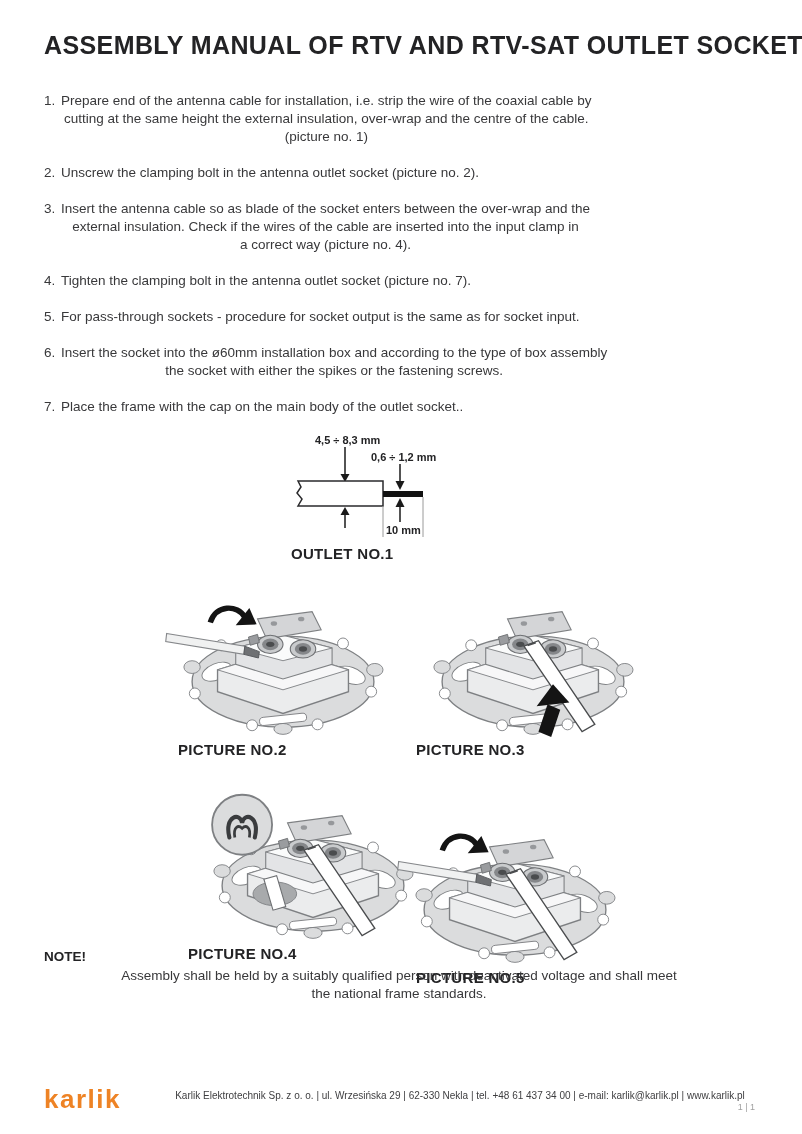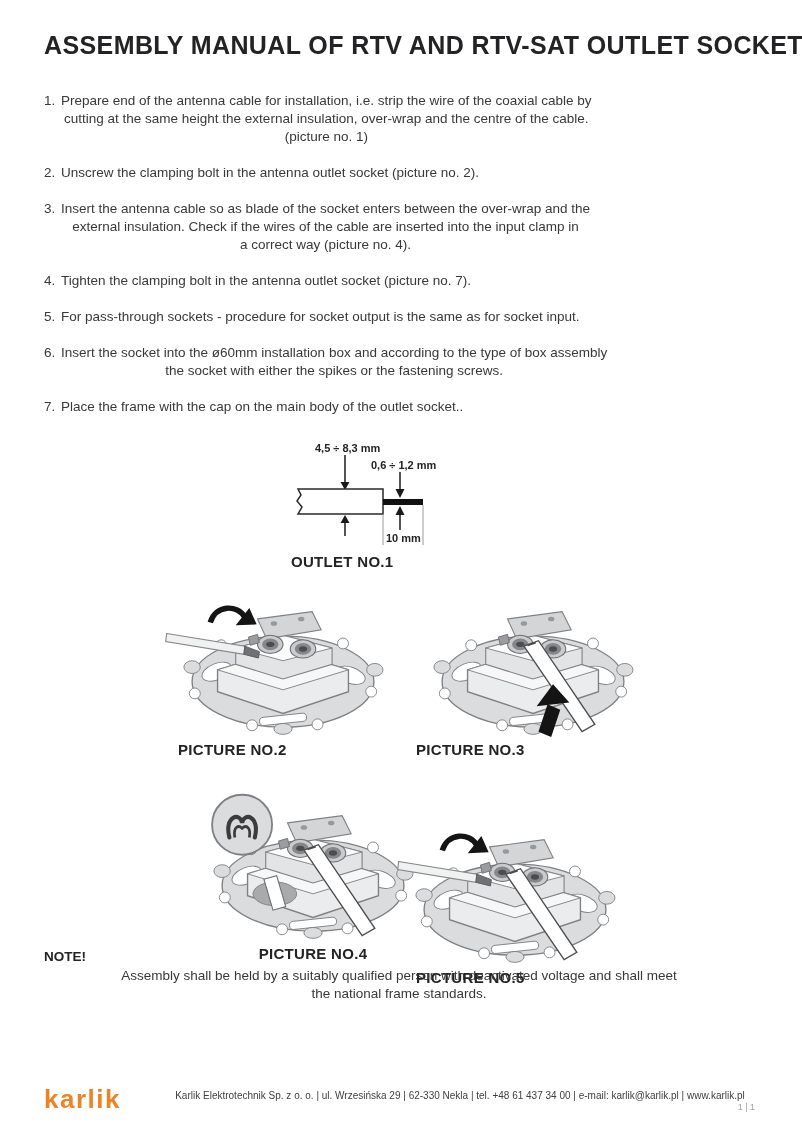--- a/index.html
+++ b/index.html
@@ -103,21 +103,21 @@
       <span class="num">6.</span>
       <span class="pre">Insert the socket into the ø60mm installation box  and according to the type of box assembly
 the socket with either the spikes or the fastening screws.</span>
     </div>
     <div class="item">
       <span class="num">7.</span>
       <span class="pre">Place the frame with the cap on the main body of the outlet socket..</span>
     </div>
   </div>
 
-  <div class="fig" style="left:283px;top:430px;width:240px;margin-top:8px;">
+  <div class="fig" style="left:283px;top:430px;width:240px;">
     <svg width="240" height="112" viewBox="0 0 240 112">
       <text x="32" y="14" font-size="11">4,5 ÷ 8,3 mm</text>
       <g>
         <line x1="62" y1="17" x2="62" y2="45" stroke="#1a1a1a" stroke-width="1.5"></line>
         <polygon points="62,52 57.5,44 66.5,44" fill="#1a1a1a"></polygon>
       </g>
       <g>
         <line x1="62" y1="98" x2="62" y2="84" stroke="#1a1a1a" stroke-width="1.5"></line>
         <polygon points="62,77 57.5,85 66.5,85" fill="#1a1a1a"></polygon>
       </g>
@@ -166,21 +166,21 @@
         <ellipse cx="88" cy="112" rx="24" ry="13" fill="#a8aaac" stroke="#7e8083"></ellipse>
         <polygon points="76,96 90,92 100,126 86,130" fill="#fff" stroke="#6d6f72" stroke-width="1.2"></polygon>
       </g>
       <use href="#cable-sym"></use>
       <g>
         <circle cx="52" cy="36" r="33" fill="#dbdcdd" stroke="#7e8083" stroke-width="2"></circle>
         <path d="M38,50 C32,26 50,22 52,34 C54,22 72,26 66,50" fill="none" stroke="#3a3c3e" stroke-width="4.5" stroke-linecap="round"></path>
         <path d="M44,50 C42,38 48,36 52,40 C56,36 62,38 60,50" fill="none" stroke="#3a3c3e" stroke-width="3"></path>
       </g>
     </svg>
-    <div class="caption" style="padding-left:0px;text-align:center;">PICTURE NO.4</div>
+    <div class="caption" style="padding-left:0px;">PICTURE NO.4</div>
   </div>
 
   <div class="fig" style="left:390px;top:816px;">
     <svg width="250" height="150" viewBox="0 0 260 165">
       <use href="#socket-base"></use>
       <use href="#cable-sym"></use>
       <use href="#screwdriver-sym"></use>
     </svg>
     <div class="caption" style="padding-left:26px;">PICTURE NO.5</div>
   </div>

